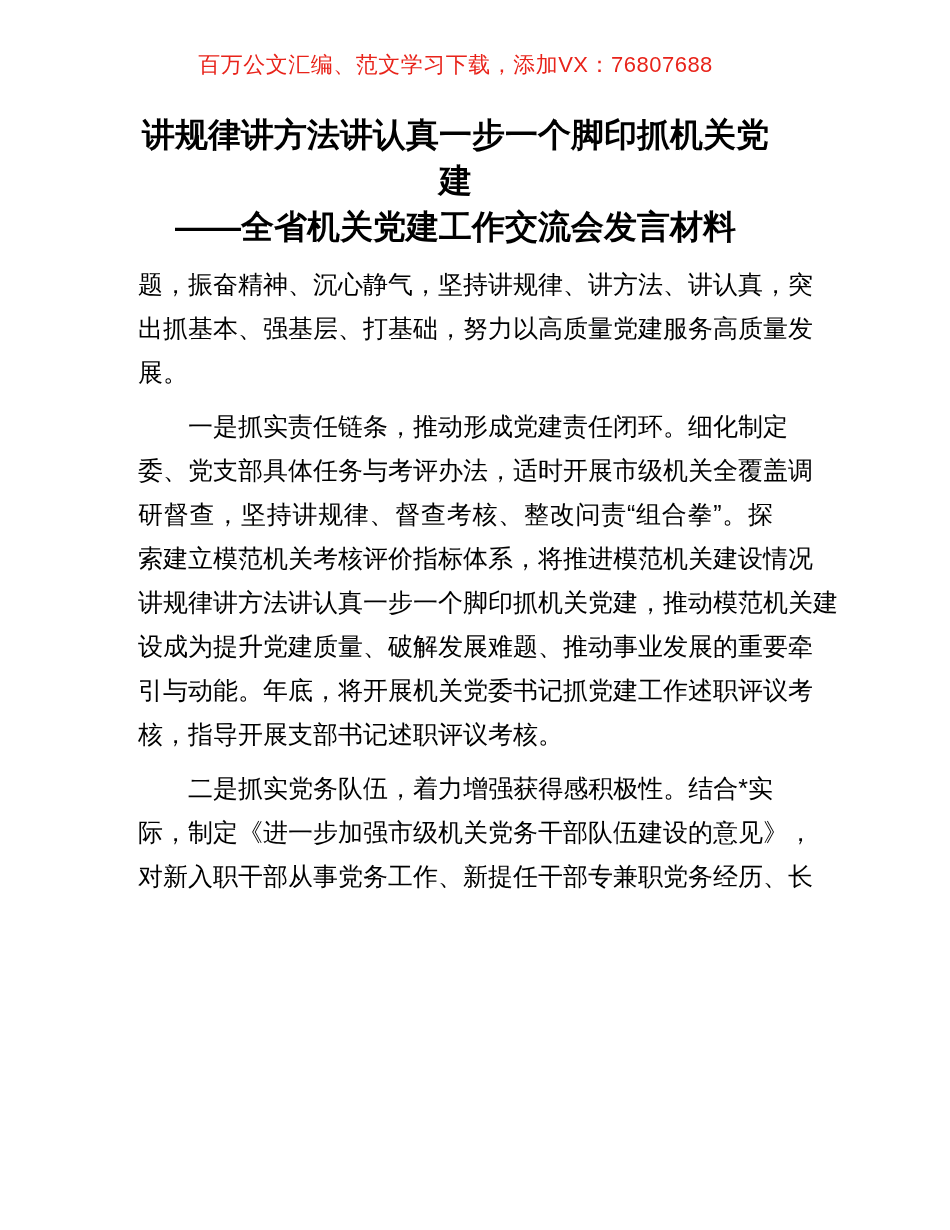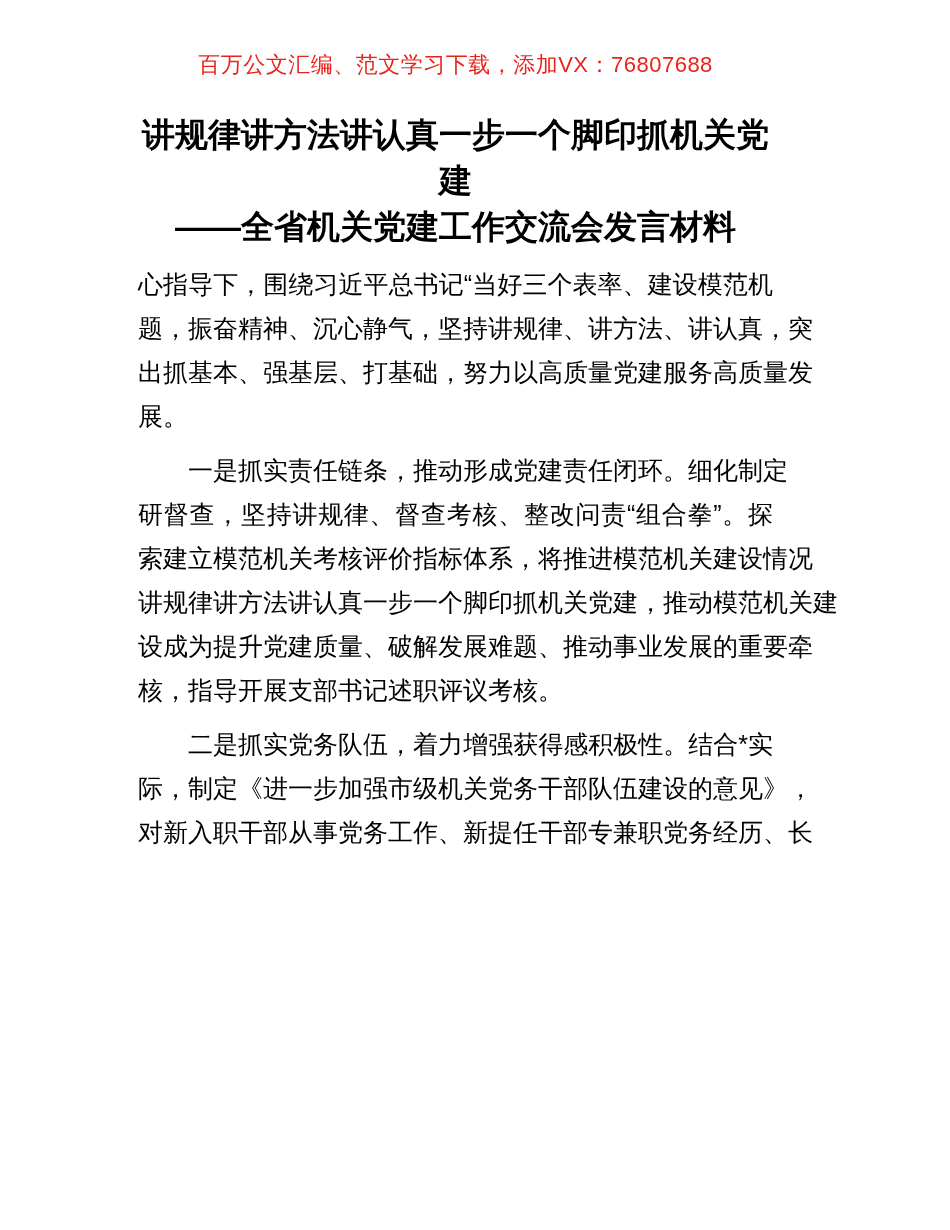--- a/index.html
+++ b/index.html
@@ -73,32 +73,33 @@
   </div>
 
   <h1 class="title">
     <div class="title-line">讲规律讲方法讲认真一步一个脚印抓机关党建</div>
     <div class="title-line">——全省机关党建工作交流会发言材料</div>
   </h1>
 
   <div class="body-text">
 
     <div class="para">
-      <div class="line">心指导下，围绕习近平总书记“当好三个表率、建设模范机</div>
       <div class="line">题，振奋精神、沉心静气，坚持讲规律、讲方法、讲认真，突</div>
       <div class="line">出抓基本、强基层、打基础，努力以高质量党建服务高质量发</div>
       <div class="line end">展。</div>
     </div>
 
     <div class="para">
       <div class="line first">一是抓实责任链条，推动形成党建责任闭环。细化制定</div>
+      <div class="line">委、党支部具体任务与考评办法，适时开展市级机关全覆盖调</div>
       <div class="line">研督查，坚持讲规律、督查考核、整改问责“组合拳”。探</div>
       <div class="line">索建立模范机关考核评价指标体系，将推进模范机关建设情况</div>
       <div class="line">讲规律讲方法讲认真一步一个脚印抓机关党建，推动模范机关建</div>
       <div class="line">设成为提升党建质量、破解发展难题、推动事业发展的重要牵</div>
+      <div class="line">引与动能。年底，将开展机关党委书记抓党建工作述职评议考</div>
       <div class="line end">核，指导开展支部书记述职评议考核。</div>
     </div>
 
     <div class="para">
       <div class="line first">二是抓实党务队伍，着力增强获得感积极性。结合*实</div>
       <div class="line">际，制定《进一步加强市级机关党务干部队伍建设的意见》，</div>
       <div class="line">对新入职干部从事党务工作、新提任干部专兼职党务经历、长</div>
     </div>
 
   </div>

